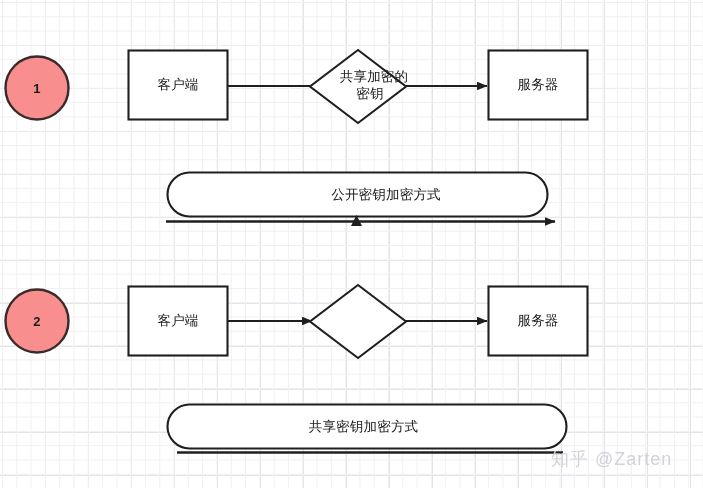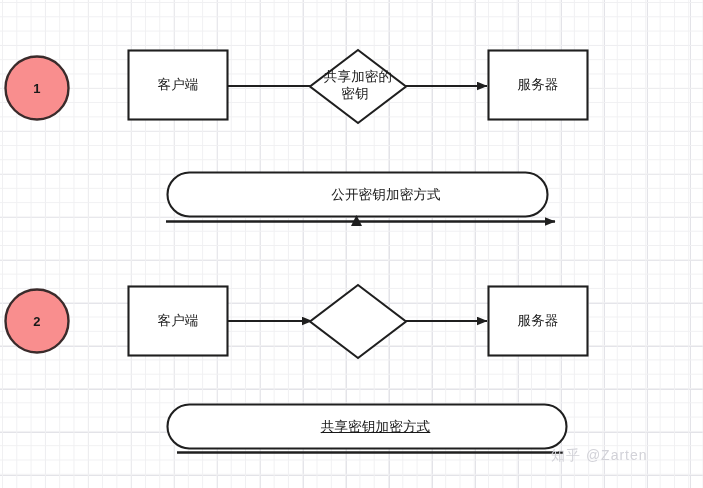--- a/index.html
+++ b/index.html
@@ -46,21 +46,21 @@
     letter-spacing: 0.2px;
   }
   .num-lbl {
     font-weight: bold;
     font-size: 13px;
     color: #1a1a1a;
   }
   .watermark {
     position: absolute;
     color: #d2d2d8;
-    font-size: 14px;
+    font-size: 18px;
     letter-spacing: 1px;
     white-space: pre;
   }
 </style>
 </head>
 <body>
 
 <div id="canvas">
 
   <svg id="vector" viewBox="0 0 703 488" xmlns="http://www.w3.org/2000/svg">
@@ -102,31 +102,31 @@
 
     <rect x="167.5" y="404.5" width="399" height="44" rx="22" ry="22" fill="#ffffff" stroke="#1f1f1f" stroke-width="2.1"></rect>
 
     <line x1="177" y1="452.5" x2="563" y2="452.5" stroke="#1f1f1f" stroke-width="2.4"></line>
   </svg>
 
   <div class="lbl num-lbl" style="left:27px; top:80px; width:20px;">1</div>
 
   <div class="lbl" style="left:128px; top:76px; width:100px;">客户端</div>
 
-  <div class="lbl" style="left:308px; top:68px; width:100px;">共享加密的</div>
-  <div class="lbl" style="left:305px; top:85px; width:100px;">密钥</div>
+  <div class="lbl" style="left:324px; top:68px; width:100px;">共享加密的</div>
+  <div class="lbl" style="left:320px; top:85px; width:100px;">密钥</div>
 
   <div class="lbl" style="left:488px; top:76px; width:100px;">服务器</div>
 
   <div class="lbl" style="left:168px; top:186px; width:436px;">公开密钥加密方式</div>
 
   <div class="lbl num-lbl" style="left:27px; top:313px; width:20px;">2</div>
 
   <div class="lbl" style="left:128px; top:312px; width:100px;">客户端</div>
 
 
   <div class="lbl" style="left:488px; top:312px; width:100px;">服务器</div>
 
-  <div class="lbl" style="left:176px; top:418px; width:399px;text-decoration:underline;">共享密钥加密方式</div>
+  <div class="lbl" style="left:164px; top:418px; width:399px;">共享密钥加密方式</div>
 
   <div class="watermark" style="left:551px; top:447px;">知乎 @Zarten</div>
 
 </div>
 
 </body></html>

